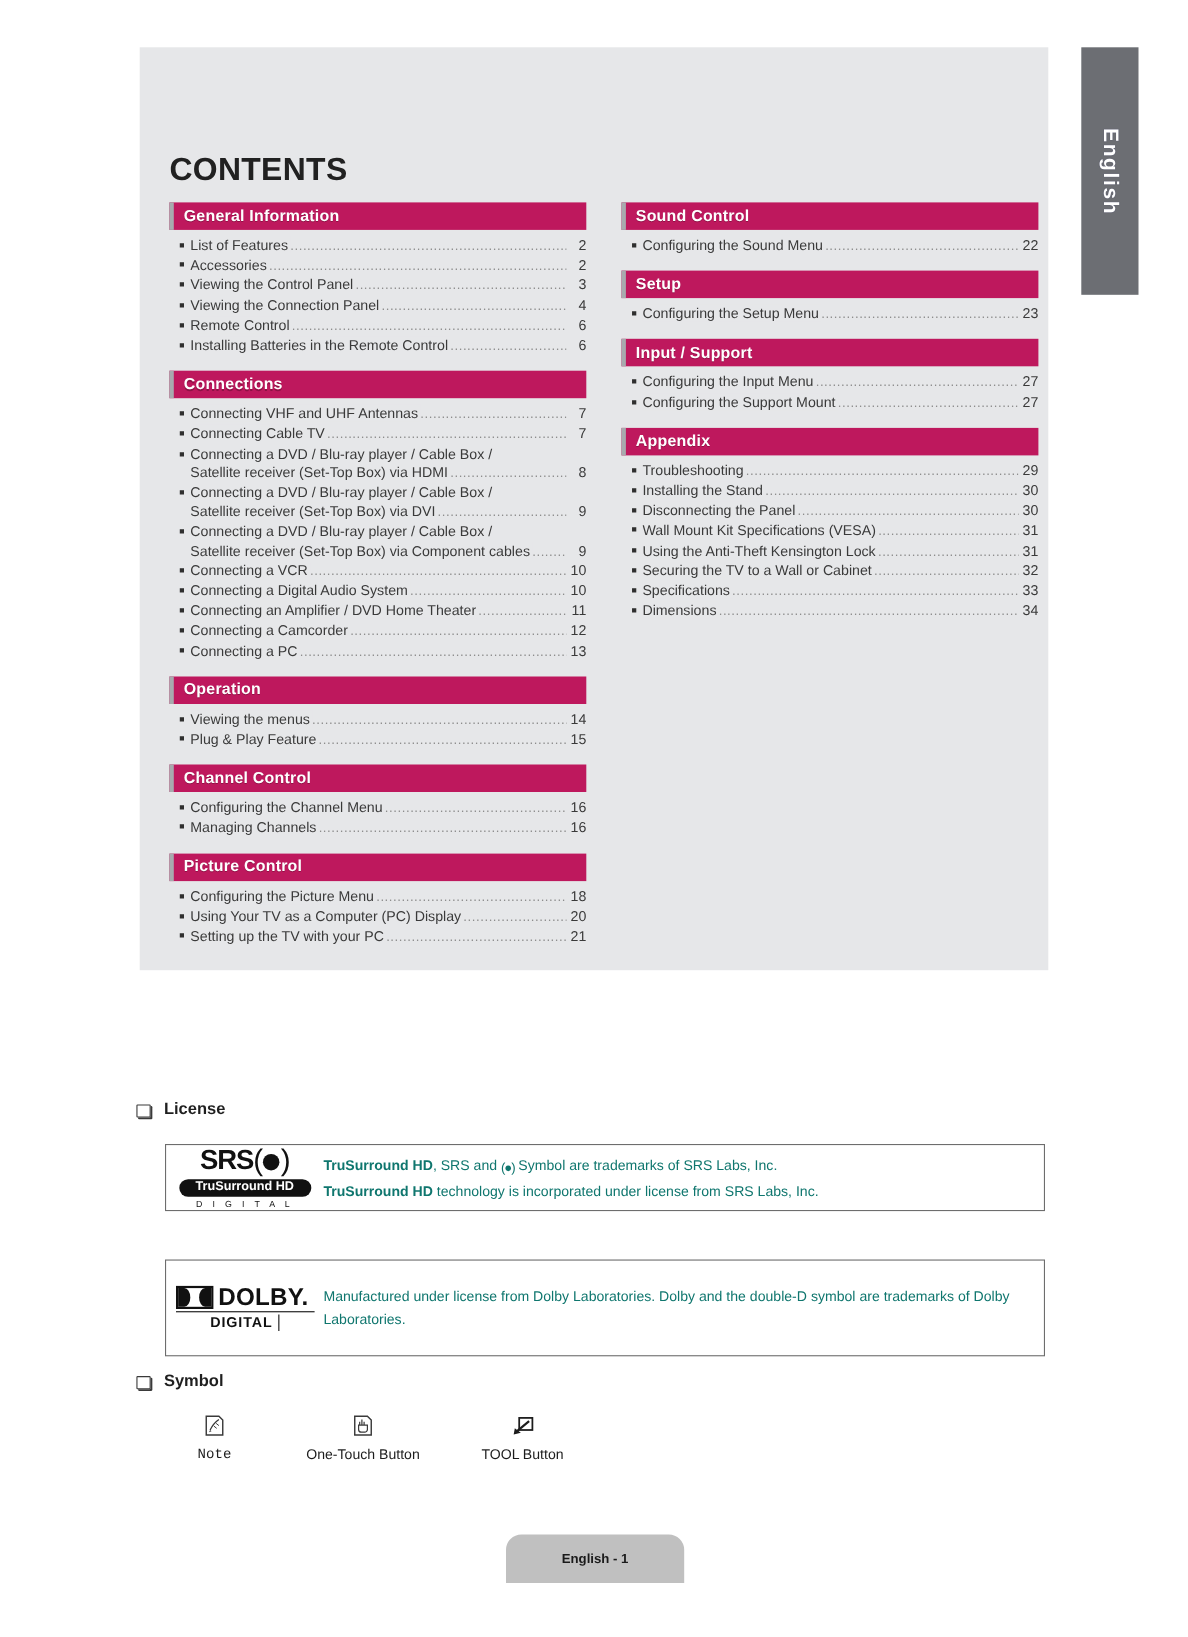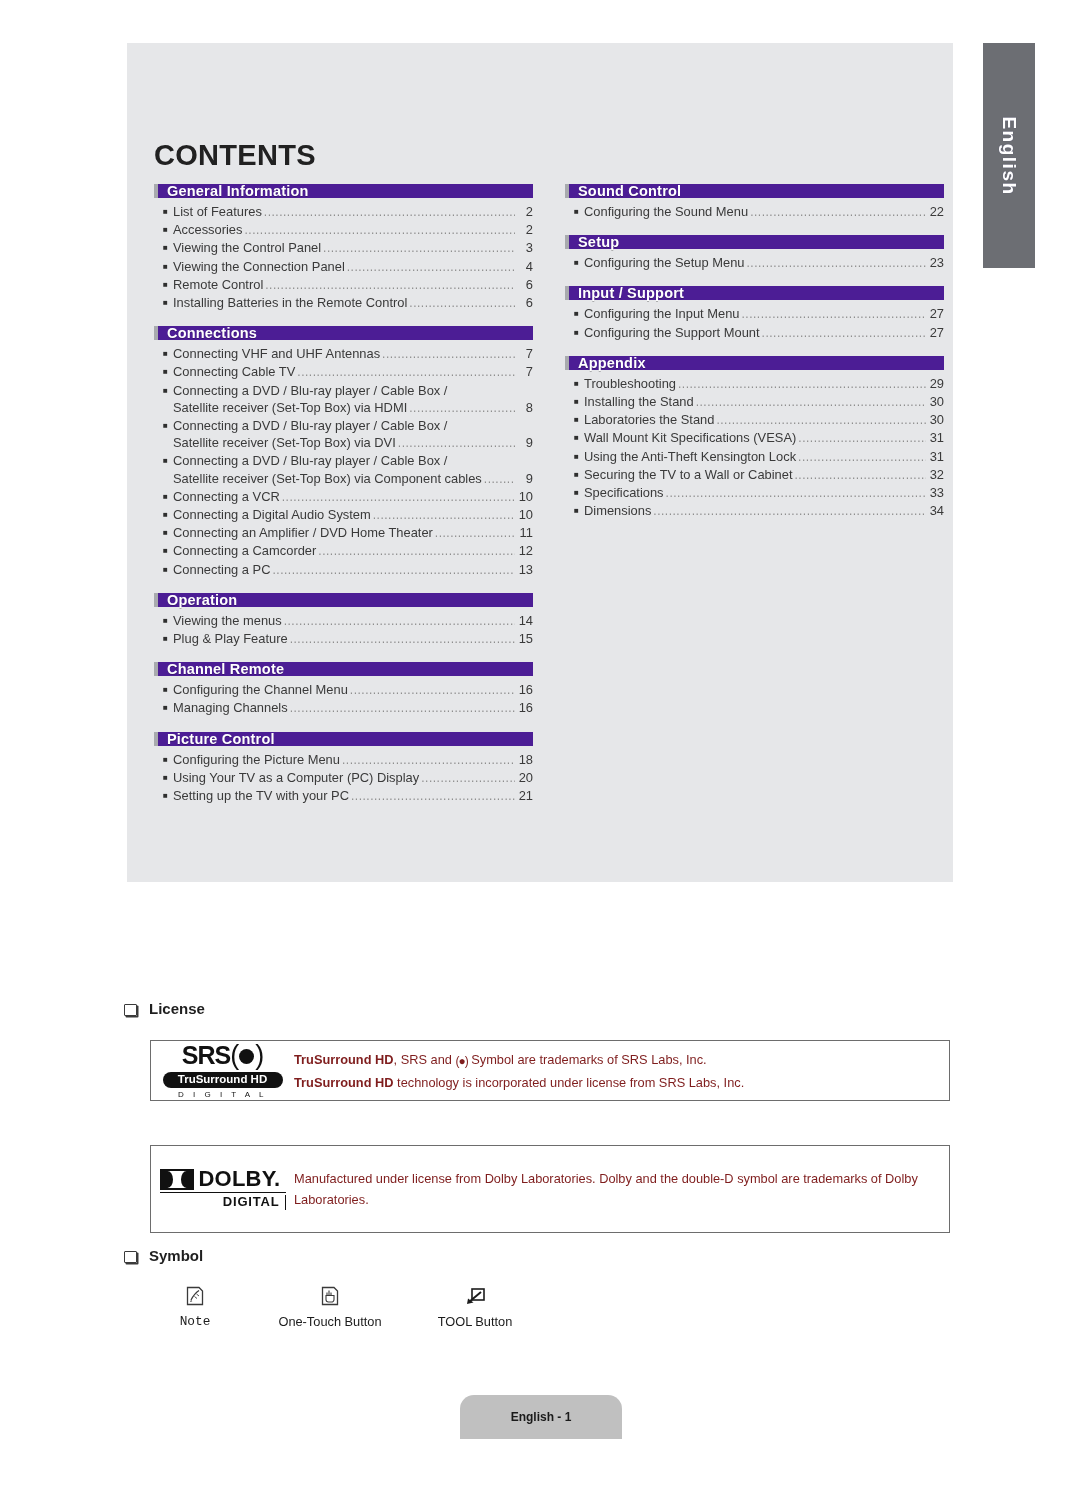--- a/index.html
+++ b/index.html
@@ -35,21 +35,21 @@
 
   .cols{position:absolute;left:27px;top:141px;width:790px;}
   .col{position:absolute;top:0;width:379px;}
   .col-left{left:0;}
   .col-right{left:411px;}
 
   
   .sec{margin-bottom:0;}
   .sec + .sec{margin-top:14px;}
   .sec-bar{
-    height:14px;background:#4c1d95;
+    height:25px;background:#be185d;
     border-left:4px solid #a8aaae;
     display:flex;align-items:center;
     box-sizing:border-box;
   }
   .sec-bar .sec-label{
     color:#ffffff;font-size:14.5px;font-weight:bold;
     padding-left:9px;letter-spacing:.2px;
     text-shadow:0 1px 0 rgba(0,0,0,.25);
   }
 
@@ -98,21 +98,21 @@
     border:1px solid #6d6d6d;box-sizing:border-box;background:#fff;
     display:flex;align-items:center;
   }
   #srs-box{top:1040px;height:61px;}
   #dolby-box{top:1145px;height:88px;}
 
   .logo-cell{
     flex:0 0 auto;width:143px;display:flex;align-items:center;justify-content:center;
   }
   .logo-text{
-    flex:1 1 auto;font-size:12.8px;color:#7f1d1d;line-height:21px;
+    flex:1 1 auto;font-size:12.8px;color:#0f766e;line-height:21px;
   }
   .logo-text .b{font-weight:bold;}
   .logo-text .srs-dot{
     display:inline-block;vertical-align:-1px;
     font-size:12px;letter-spacing:-1px;
   }
 
   
   .srs-logo{width:120px;}
   .srs-row1{
@@ -143,21 +143,21 @@
     position:relative;margin-right:5px;background:#fff;
   }
   .dd-mark:before,.dd-mark:after{
     content:"";position:absolute;top:0;width:11px;height:100%;
     background:#111;
   }
   .dd-mark:before{left:0;border-radius:0 60% 60% 0;}
   .dd-mark:after{right:0;border-radius:60% 0 0 60%;}
   .dolby-word{font-size:22px;font-weight:bold;color:#111;letter-spacing:.2px;line-height:1;}
   .dolby-row2{
-    margin-top:2px;display:flex;justify-content:flex-end;align-items:center;
+    margin-top:2px;display:flex;justify-content:center;align-items:center;
     border-top:1.5px solid #111;padding-top:2px;
   }
   .dolby-digital{
     font-size:13px;font-weight:bold;color:#111;letter-spacing:.8px;
     padding-right:5px;border-right:1.5px solid #111;line-height:1.1;
   }
 
   
   .symbols{position:absolute;left:150px;top:1283px;width:450px;}
   .sym{position:absolute;text-align:center;}
@@ -301,21 +301,21 @@
             </div>
             <div class="toc-row">
               <span class="toc-bullet">■</span>
               <span class="toc-text"><span class="toc-label">Plug &amp; Play Feature</span><span class="toc-dots">..........................................................................................</span></span>
               <span class="toc-page">15</span>
             </div>
           </div>
         </div>
         <div class="sec">
           <div class="sec-bar">
-            <span class="sec-label">Channel Remote</span>
+            <span class="sec-label">Channel Control</span>
           </div>
           <div class="sec-list">
             <div class="toc-row">
               <span class="toc-bullet">■</span>
               <span class="toc-text"><span class="toc-label">Configuring the Channel Menu</span><span class="toc-dots">..........................................................................................</span></span>
               <span class="toc-page">16</span>
             </div>
             <div class="toc-row">
               <span class="toc-bullet">■</span>
               <span class="toc-text"><span class="toc-label">Managing Channels</span><span class="toc-dots">..........................................................................................</span></span>
@@ -398,21 +398,21 @@
               <span class="toc-text"><span class="toc-label">Troubleshooting</span><span class="toc-dots">..........................................................................................</span></span>
               <span class="toc-page">29</span>
             </div>
             <div class="toc-row">
               <span class="toc-bullet">■</span>
               <span class="toc-text"><span class="toc-label">Installing the Stand</span><span class="toc-dots">..........................................................................................</span></span>
               <span class="toc-page">30</span>
             </div>
             <div class="toc-row">
               <span class="toc-bullet">■</span>
-              <span class="toc-text"><span class="toc-label">Laboratories the Stand</span><span class="toc-dots">..........................................................................................</span></span>
+              <span class="toc-text"><span class="toc-label">Disconnecting the Panel</span><span class="toc-dots">..........................................................................................</span></span>
               <span class="toc-page">30</span>
             </div>
             <div class="toc-row">
               <span class="toc-bullet">■</span>
               <span class="toc-text"><span class="toc-label">Wall Mount Kit Specifications (VESA)</span><span class="toc-dots">..........................................................................................</span></span>
               <span class="toc-page">31</span>
             </div>
             <div class="toc-row">
               <span class="toc-bullet">■</span>
               <span class="toc-text"><span class="toc-label">Using the Anti-Theft Kensington Lock</span><span class="toc-dots">..........................................................................................</span></span>

